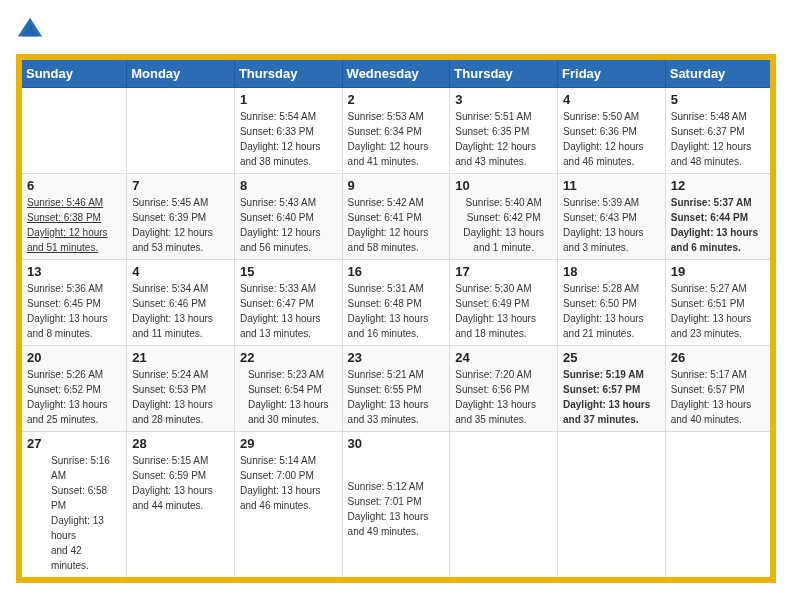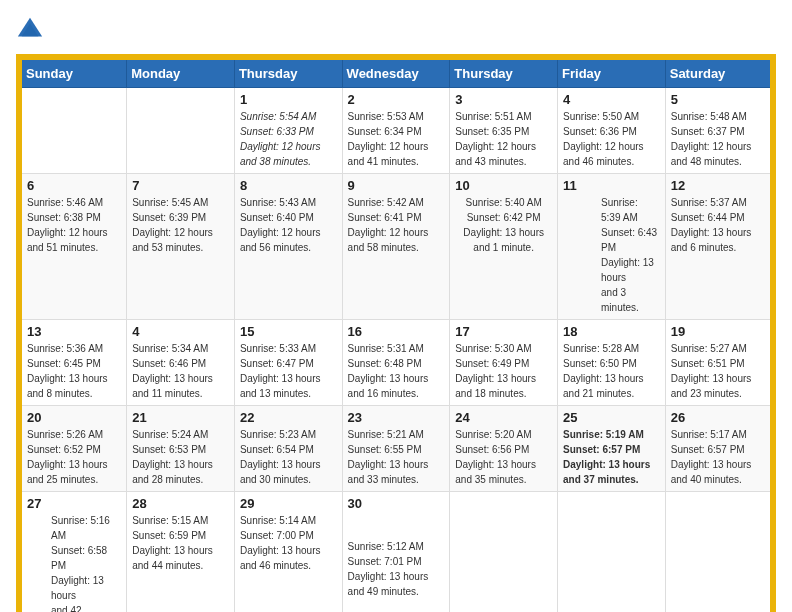--- a/index.html
+++ b/index.html
@@ -120,21 +120,21 @@
         <th>Friday</th>
         <th>Saturday</th>
       </tr>
   </thead>
   <tbody id="calendar-body">
   <tr>
         <td class="empty-cell"></td>
         <td class="empty-cell"></td>
         <td>
           <span class="day-number">1</span>
-          <div class="day-info" style="white-space: pre-line; font-style: italic;">Sunrise: 5:54 AM
+          <div class="day-info" style="white-space: pre-line;">Sunrise: 5:54 AM
 Sunset: 6:33 PM
 Daylight: 12 hours
 and 38 minutes.</div>
         </td>
         <td>
           <span class="day-number">2</span>
           <div class="day-info" style="white-space: pre-line;">Sunrise: 5:53 AM
 Sunset: 6:34 PM
 Daylight: 12 hours
 and 41 minutes.</div>
@@ -157,21 +157,21 @@
           <span class="day-number">5</span>
           <div class="day-info" style="white-space: pre-line;">Sunrise: 5:48 AM
 Sunset: 6:37 PM
 Daylight: 12 hours
 and 48 minutes.</div>
         </td>
       </tr>
       <tr>
         <td>
           <span class="day-number">6</span>
-          <div class="day-info" style="white-space: pre-line;">Sunrise: 5:46 AM
+          <div class="day-info" style="white-space: pre-line; text-decoration: underline;">Sunrise: 5:46 AM
 Sunset: 6:38 PM
 Daylight: 12 hours
 and 51 minutes.</div>
         </td>
         <td>
           <span class="day-number">7</span>
           <div class="day-info" style="white-space: pre-line;">Sunrise: 5:45 AM
 Sunset: 6:39 PM
 Daylight: 12 hours
 and 53 minutes.</div>
@@ -192,28 +192,28 @@
         </td>
         <td>
           <span class="day-number">10</span>
           <div class="day-info" style="white-space: pre-line; text-align: center;">Sunrise: 5:40 AM
 Sunset: 6:42 PM
 Daylight: 13 hours
 and 1 minute.</div>
         </td>
         <td>
           <span class="day-number">11</span>
-          <div class="day-info" style="white-space: pre-line; margin-left: 38px;">Sunrise: 5:39 AM
+          <div class="day-info" style="white-space: pre-line;">Sunrise: 5:39 AM
 Sunset: 6:43 PM
 Daylight: 13 hours
 and 3 minutes.</div>
         </td>
         <td>
           <span class="day-number">12</span>
-          <div class="day-info" style="white-space: pre-line;">Sunrise: 5:37 AM
+          <div class="day-info" style="white-space: pre-line; font-weight: bold;">Sunrise: 5:37 AM
 Sunset: 6:44 PM
 Daylight: 13 hours
 and 6 minutes.</div>
         </td>
       </tr>
       <tr>
         <td>
           <span class="day-number">13</span>
           <div class="day-info" style="white-space: pre-line;">Sunrise: 5:36 AM
 Sunset: 6:45 PM
@@ -273,35 +273,35 @@
         </td>
         <td>
           <span class="day-number">21</span>
           <div class="day-info" style="white-space: pre-line;">Sunrise: 5:24 AM
 Sunset: 6:53 PM
 Daylight: 13 hours
 and 28 minutes.</div>
         </td>
         <td>
           <span class="day-number">22</span>
-          <div class="day-info" style="white-space: pre-line;">Sunrise: 5:23 AM
+          <div class="day-info" style="white-space: pre-line; margin-left: 8px;">Sunrise: 5:23 AM
 Sunset: 6:54 PM
 Daylight: 13 hours
 and 30 minutes.</div>
         </td>
         <td>
           <span class="day-number">23</span>
           <div class="day-info" style="white-space: pre-line;">Sunrise: 5:21 AM
 Sunset: 6:55 PM
 Daylight: 13 hours
 and 33 minutes.</div>
         </td>
         <td>
           <span class="day-number">24</span>
-          <div class="day-info" style="white-space: pre-line;">Sunrise: 5:20 AM
+          <div class="day-info" style="white-space: pre-line;">Sunrise: 7:20 AM
 Sunset: 6:56 PM
 Daylight: 13 hours
 and 35 minutes.</div>
         </td>
         <td>
           <span class="day-number">25</span>
           <div class="day-info" style="white-space: pre-line; font-weight: bold;">Sunrise: 5:19 AM
 Sunset: 6:57 PM
 Daylight: 13 hours
 and 37 minutes.</div>

